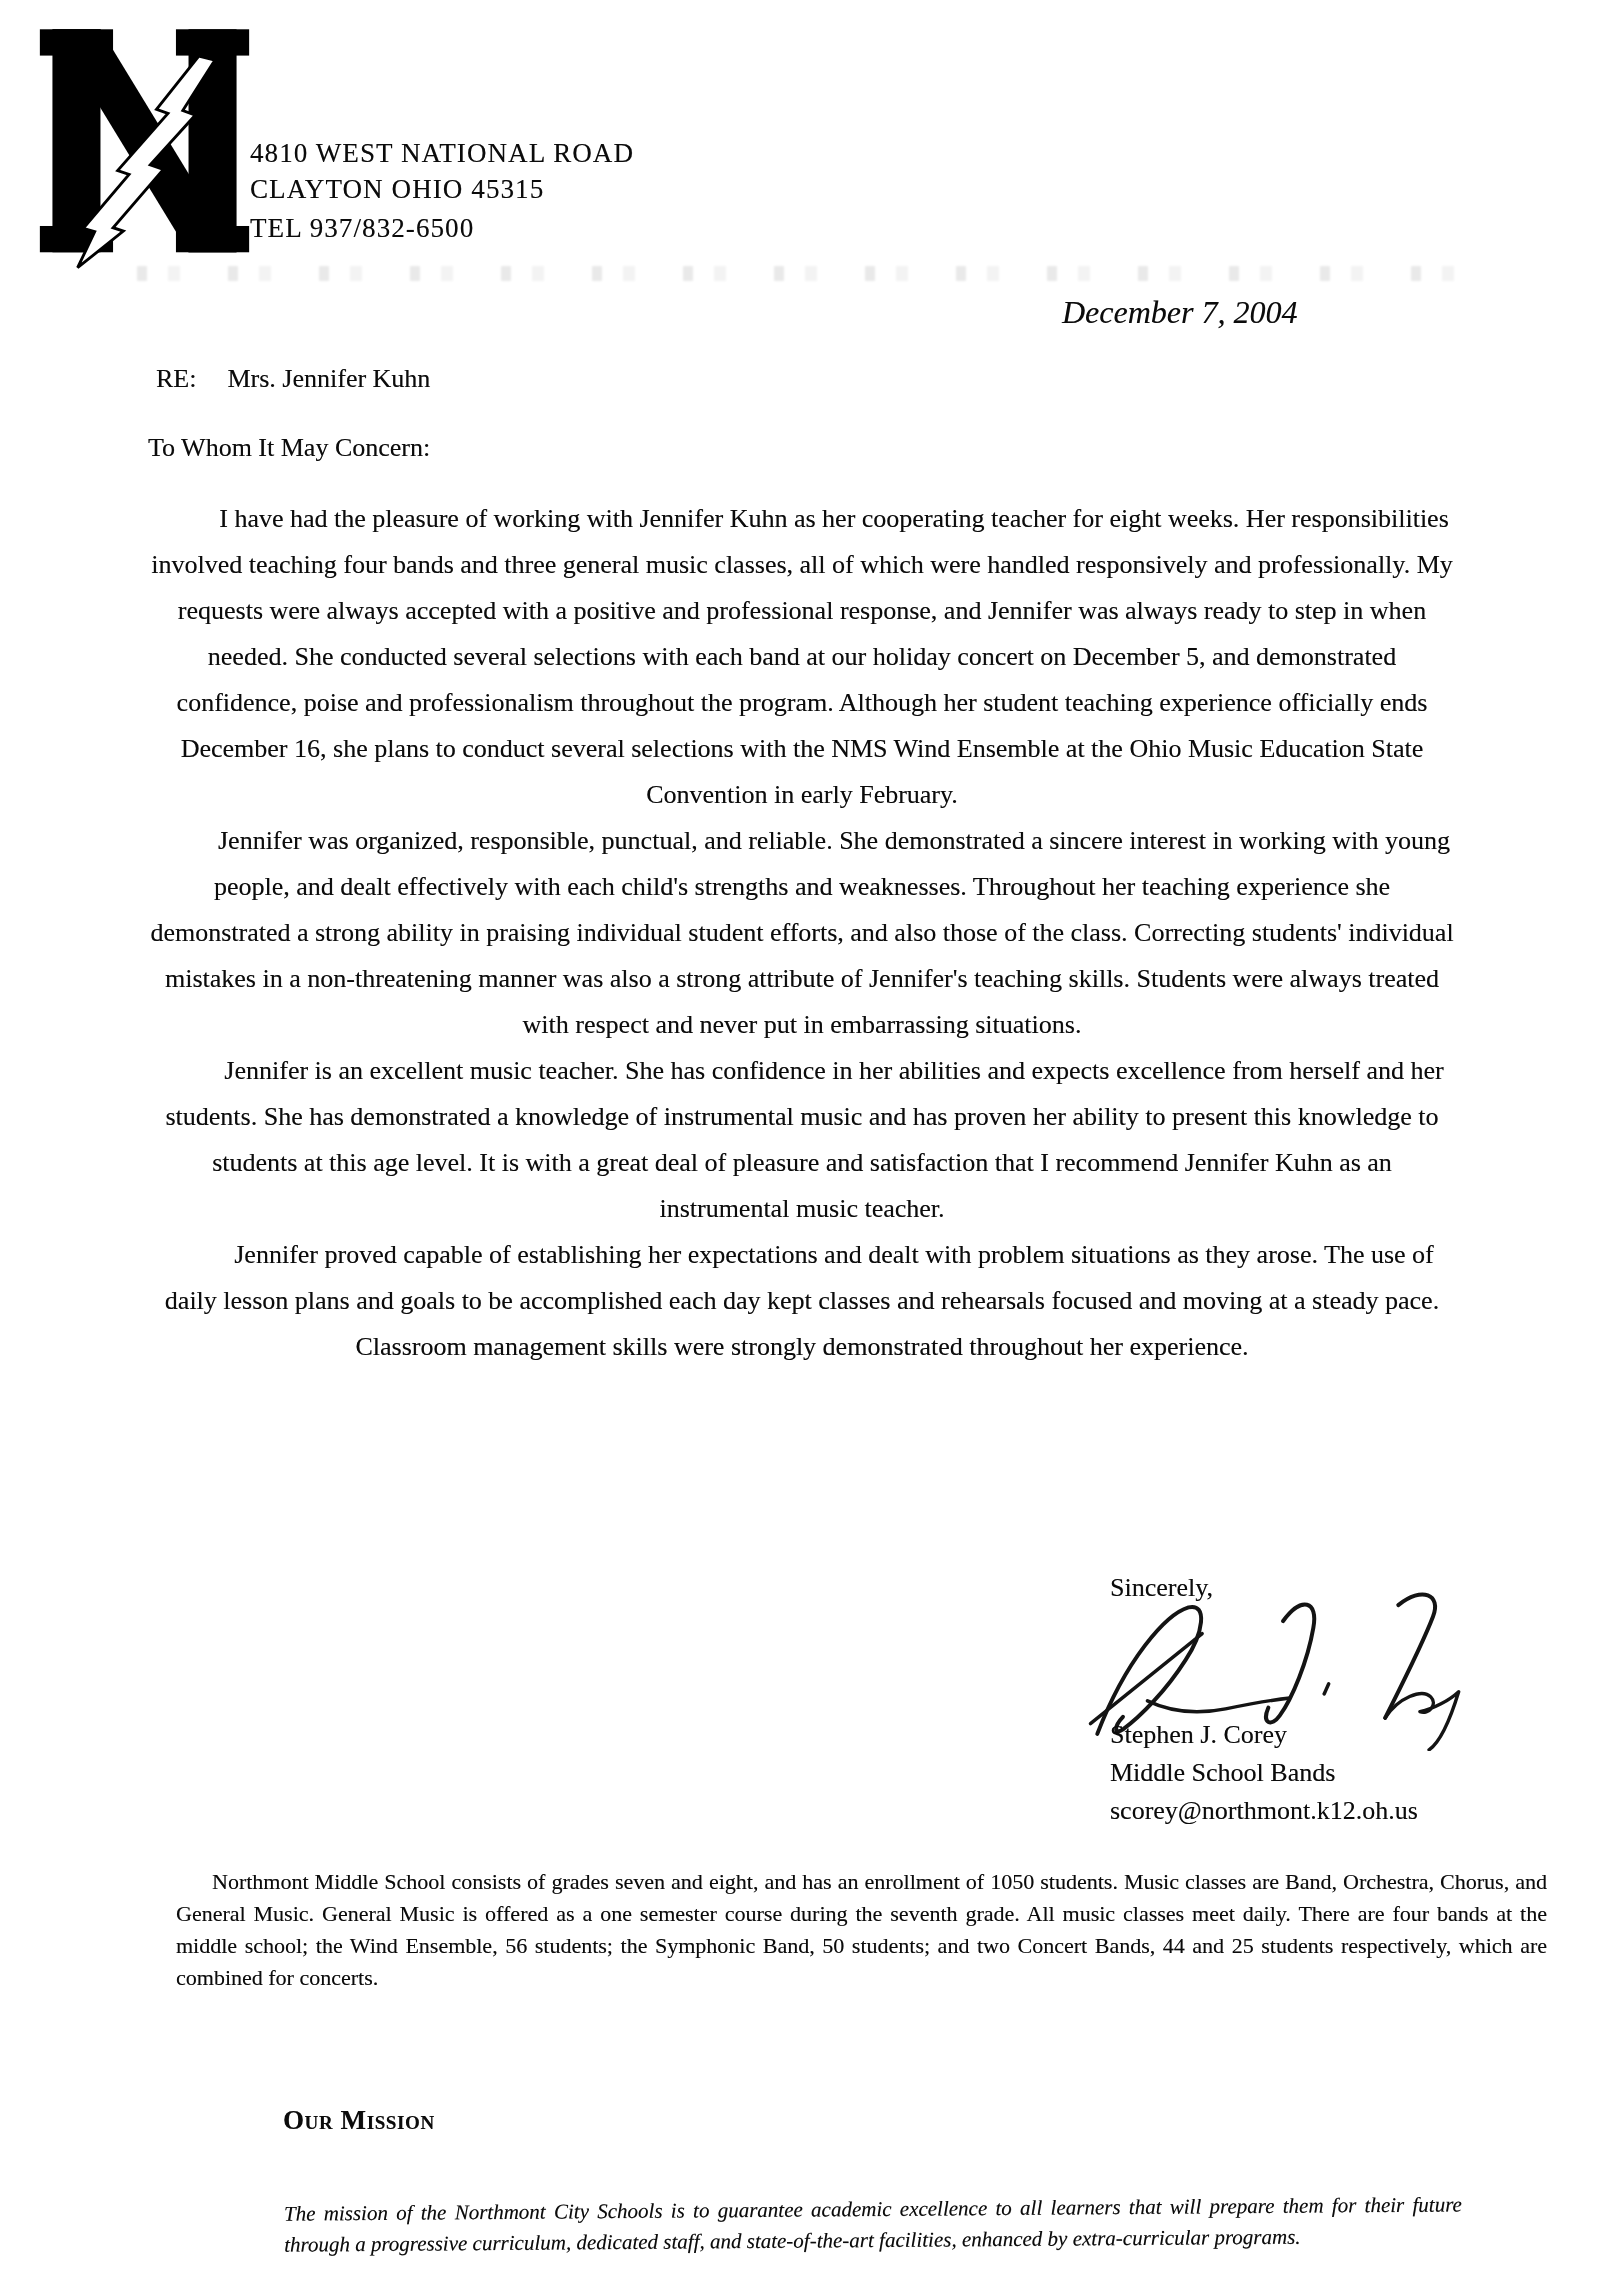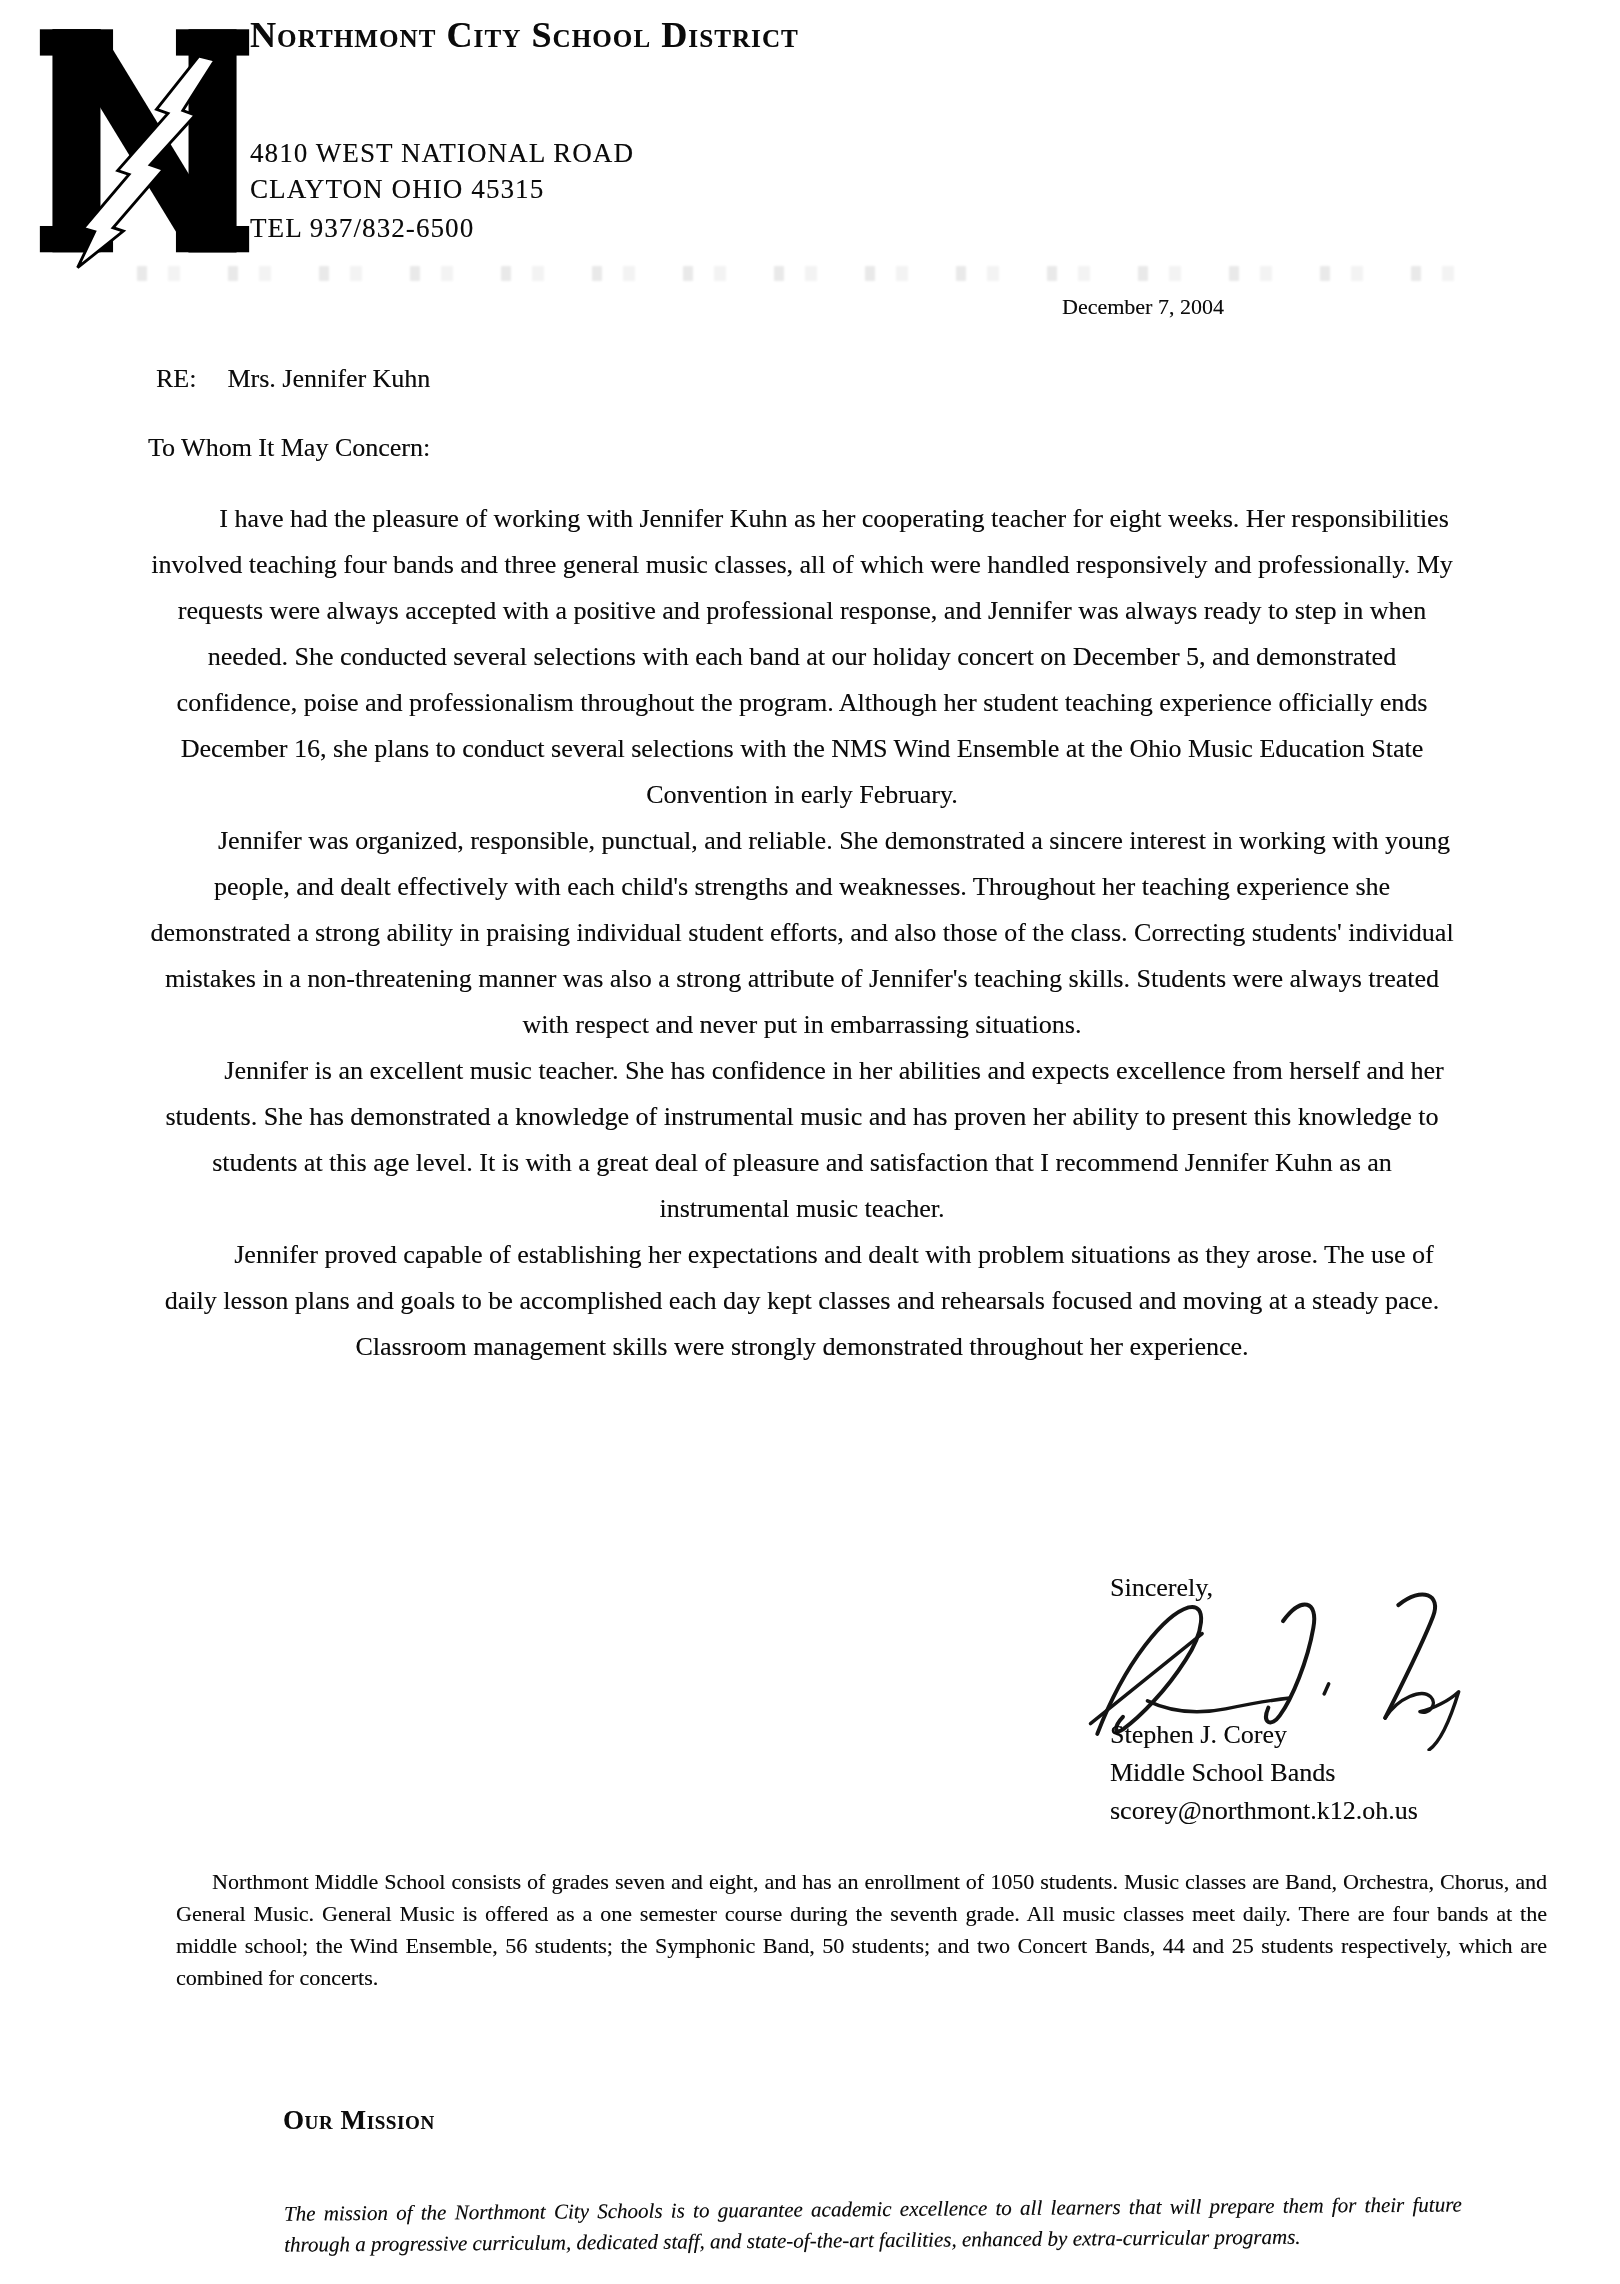--- a/index.html
+++ b/index.html
@@ -22,21 +22,21 @@
   .tel{top:213px;font-size:27px;letter-spacing:1.1px;}
   
   .noise-band{
     position:absolute;left:137px;top:266px;width:1365px;height:15px;
     background:repeating-linear-gradient(90deg,
       rgba(40,40,40,.18) 0 10.2px, transparent 10.2px 31px,
       rgba(40,40,40,.10) 31px 43px, transparent 43px 91px);
     filter:blur(0.9px);opacity:.55;
   }
   
-  .date{position:absolute;left:1062px;top:294px;font-size:22px;white-space:nowrap;}
+  .date{position:absolute;left:1062px;top:294px;font-size:32px;white-space:nowrap;font-style:italic;}
   .re-line{position:absolute;left:156px;top:364px;font-size:26px;white-space:nowrap;}
   .re-label{margin-right:31px;}
   .salutation{position:absolute;left:148px;top:433px;font-size:26px;white-space:nowrap;}
   
   .body-text{position:absolute;left:145px;top:496px;width:1314px;
     font-size:26px;line-height:46px;text-align:left;}
   .body-text p{margin:0;text-indent:64px;text-align:center;}
   
   .sincerely{position:absolute;left:1110px;top:1573px;font-size:26px;}
   .sig-svg{position:absolute;left:1069px;top:1580px;width:410px;height:171px;}
@@ -63,21 +63,20 @@
       <rect x="250" y="38" width="128" height="46"></rect>
       <rect x="12" y="382" width="128" height="46"></rect>
       <rect x="250" y="382" width="128" height="46"></rect>
       <rect x="34" y="38" width="84" height="390"></rect>
       <rect x="272" y="38" width="84" height="390"></rect>
       <polygon points="34,38 118,38 356,428 272,428"></polygon>
     </g>
     <polygon points="318,92 262,180 284,188 205,275 228,283 140,385 158,391 78,455 108,392 88,386 168,292 148,285 236,185 216,178 290,85" fill="#ffffff" stroke="#000000" stroke-width="5"></polygon>
   </svg>
 
-  <div class="hline district" style="position:absolute;">Northmont City School District</div>
   <div class="hline addr1" style="position:absolute;">4810 WEST NATIONAL ROAD</div>
   <div class="hline addr2" style="position:absolute;">CLAYTON OHIO  45315</div>
   <div class="hline tel" style="position:absolute;">TEL 937/832-6500</div>
 
   <div class="noise-band"></div>
 
   <div class="date">December 7, 2004</div>
 
   <div class="re-line">
     <span class="re-label">RE:</span><span>Mrs. Jennifer Kuhn</span>

